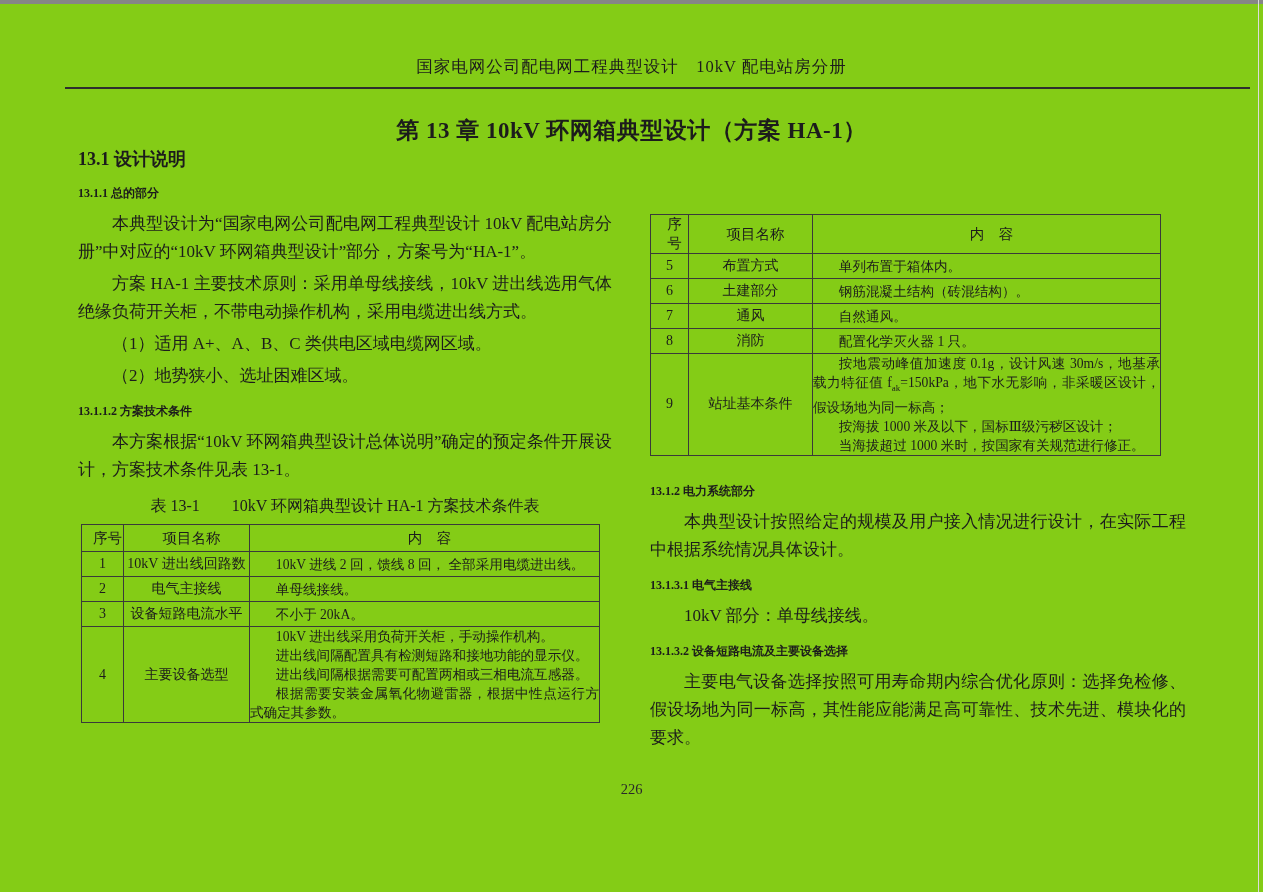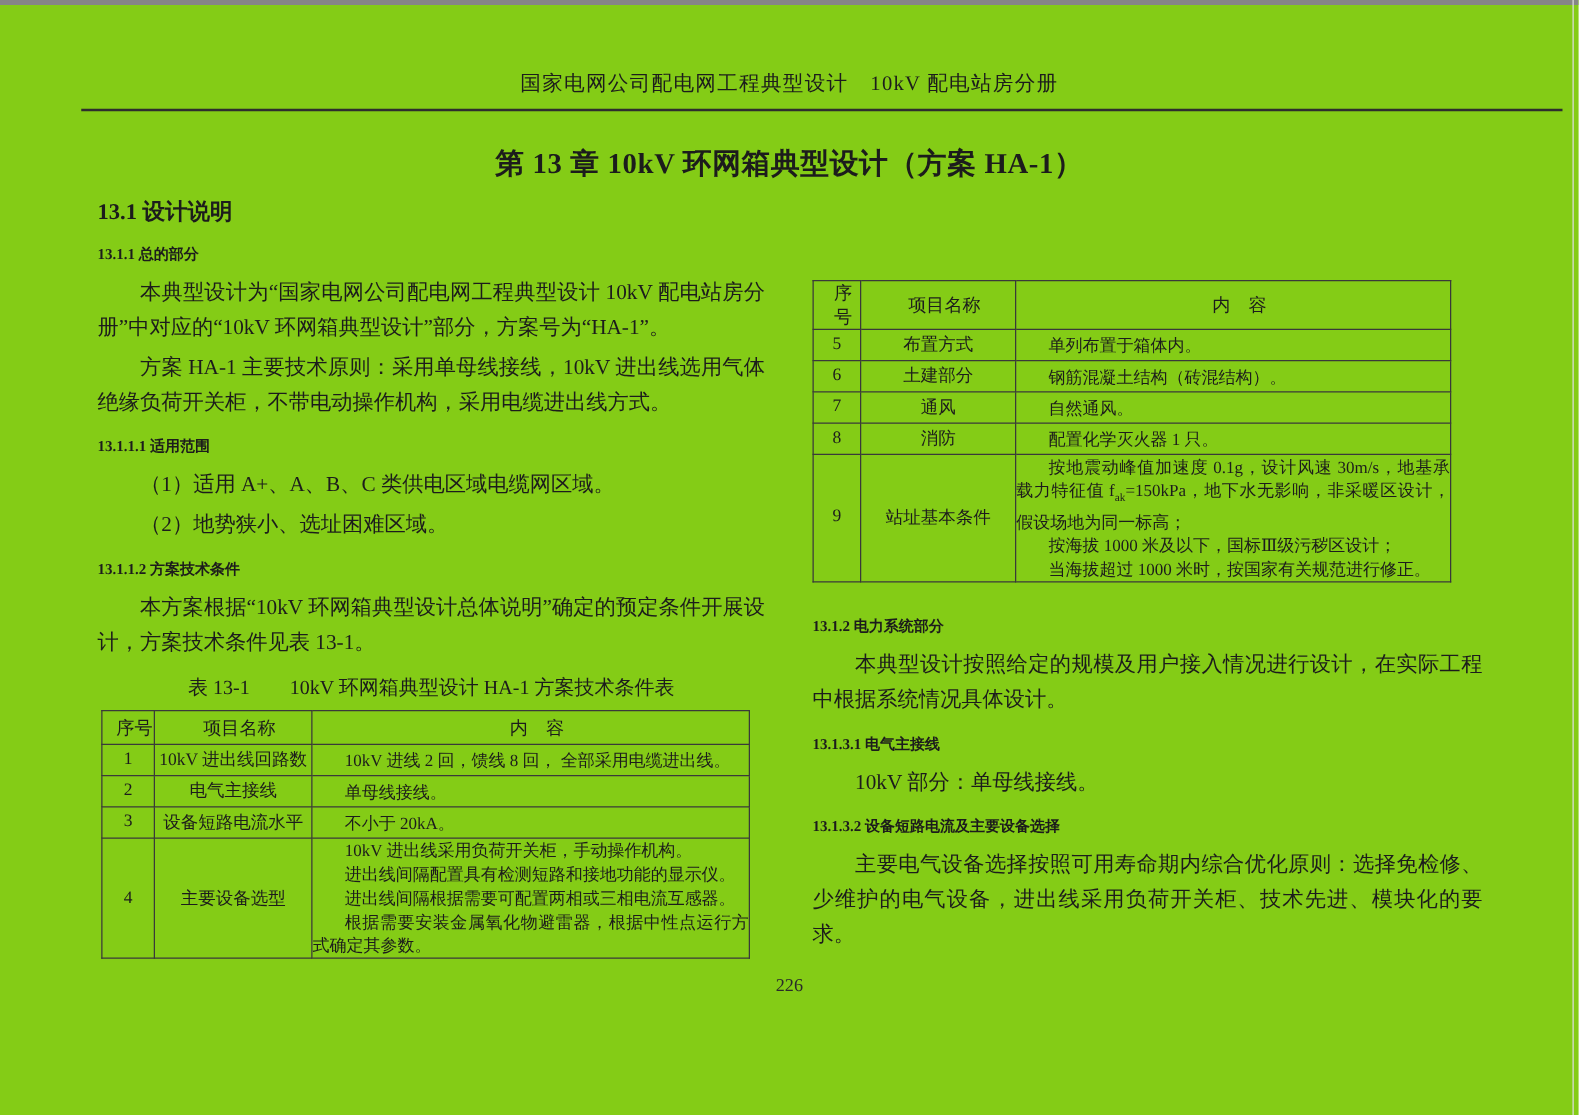--- a/index.html
+++ b/index.html
@@ -35,21 +35,21 @@
   }
   .chapter-title {
     margin: 26px 0 0 0;
     text-align: center;
     font-size: 23px;
     font-weight: bold;
     letter-spacing: 0.5px;
   }
   .columns {
     display: flex;
-    margin: 10px 77px 0 78px;
+    margin: 0 77px 0 78px;
     gap: 38px;
     align-items: flex-start;
   }
   .col-left { width: 534px; }
   .col-right { width: 536px; }
 
   .sec-a {
     font-size: 18px;
     font-weight: bold;
     margin: 0;
@@ -133,21 +133,20 @@
 
   <div class="chapter-title">第 13 章 10kV 环网箱典型设计（方案 HA-1）</div>
 
   <div class="columns">
 
     <div class="col-left">
       <div class="sec-a">13.1 设计说明</div>
       <div class="sec-b">13.1.1 总的部分</div>
       <p class="body-p">本典型设计为“国家电网公司配电网工程典型设计 10kV 配电站房分册”中对应的“10kV 环网箱典型设计”部分，方案号为“HA-1”。</p>
       <p class="body-p">方案 HA-1 主要技术原则：采用单母线接线，10kV 进出线选用气体绝缘负荷开关柜，不带电动操作机构，采用电缆进出线方式。</p>
-      <div class="sec-b">13.1.1.1 适用范围</div>
       <p class="body-p">（1）适用 A+、A、B、C 类供电区域电缆网区域。</p>
       <p class="body-p">（2）地势狭小、选址困难区域。</p>
       <div class="sec-b">13.1.1.2 方案技术条件</div>
       <p class="body-p">本方案根据“10kV 环网箱典型设计总体说明”确定的预定条件开展设计，方案技术条件见表 13-1。</p>
       <div class="table-caption">表 13-1　　10kV 环网箱典型设计 HA-1 方案技术条件表</div>
 
       <table class="spec t1">
         <colgroup>
             <col style="width:42px">
             <col style="width:126px">
@@ -245,19 +244,19 @@
           </td>
         </tr>
       </tbody>
         </table>
 
       <div class="sec-b rt-first">13.1.2 电力系统部分</div>
       <p class="body-p">本典型设计按照给定的规模及用户接入情况进行设计，在实际工程中根据系统情况具体设计。</p>
       <div class="sec-b">13.1.3.1 电气主接线</div>
       <p class="body-p">10kV 部分：单母线接线。</p>
       <div class="sec-b">13.1.3.2 设备短路电流及主要设备选择</div>
-      <p class="body-p">主要电气设备选择按照可用寿命期内综合优化原则：选择免检修、少维护的电气设备，进出线采用负荷开关柜、技术先进、模块化的要求。</p>
+      <p class="body-p">主要电气设备选择按照可用寿命期内综合优化原则：选择免检修、假设场地为同一标高，其性能应能满足高可靠性、技术先进、模块化的要求。</p>
     </div>
 
   </div>
 
   <div class="page-number">226</div>
 </div>
 
 </body></html>

